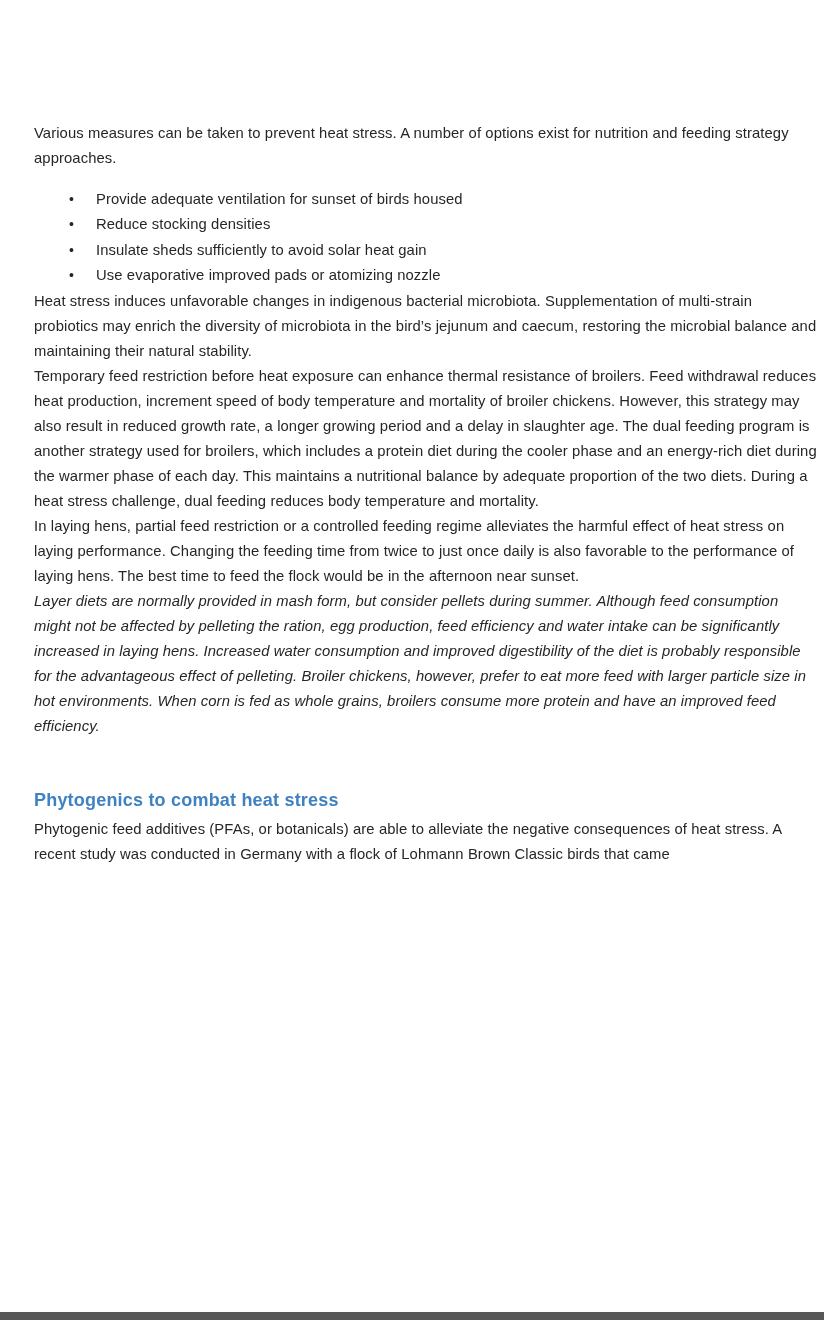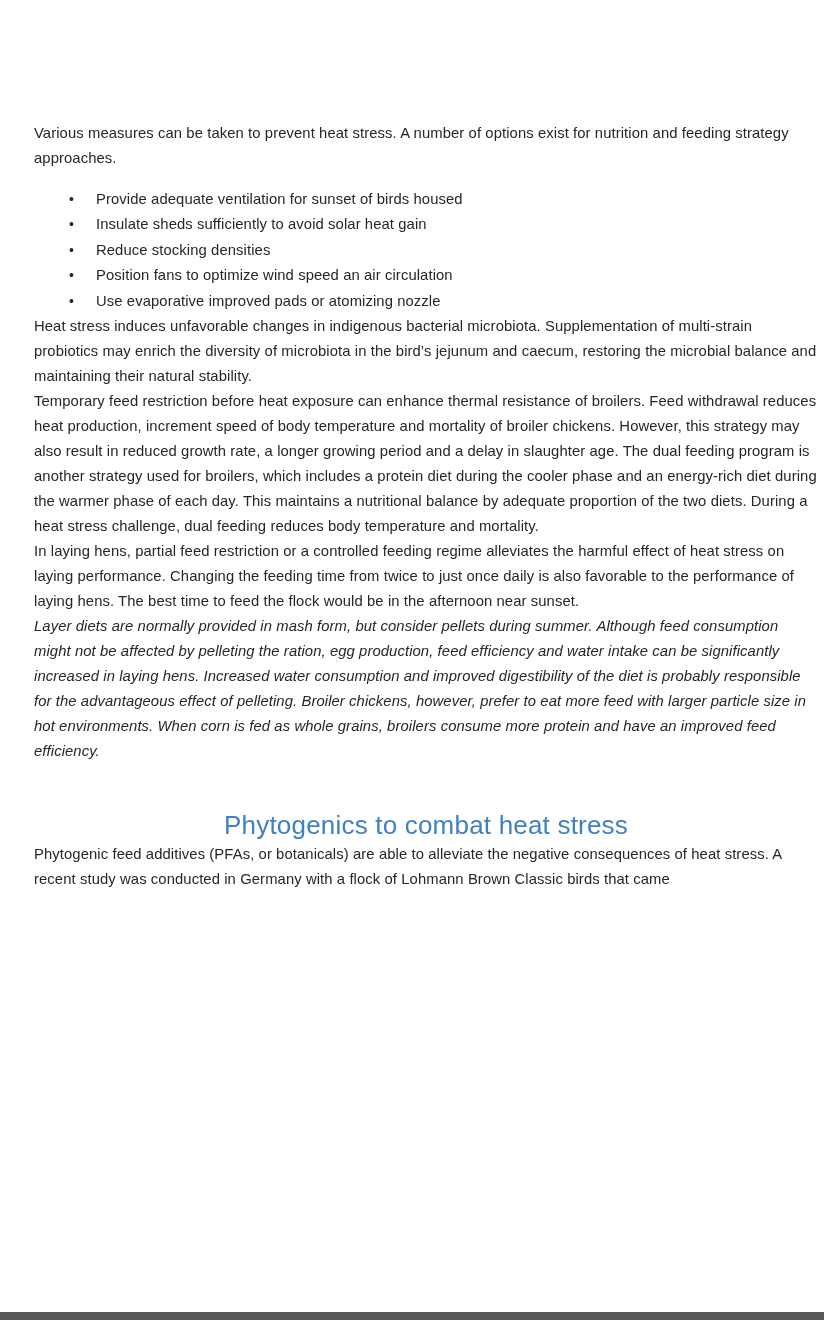--- a/index.html
+++ b/index.html
@@ -51,49 +51,47 @@
     top: 0;
     font-size: 14px;
   }
   .gap-after-intro { margin-top: 0; }
   .p-microbiota      { margin-top: 52px; }
   .p-feedrestriction { margin-top: 52px; }
   .p-layinghens      { margin-top: 47px; }
   .p-layerdiets      { margin-top: 52px; font-style: italic; }
   h1.section-heading {
     margin: 45px 0 0 0;
-    font-size: 26px;
-    font-weight: 400;
+    font-size: 18px;
+    font-weight: 700;
     line-height: 33px;
     color: var(--heading);
     letter-spacing: 0.2px;
-    text-align: center;
   }
   .p-phytogenics { margin-top: 6px; }
   .bottom-bar {
     position: absolute;
     left: 0;
     bottom: 0;
     width: 824px;
     height: 8px;
     background: var(--bottombar);
   }
 </style>
 </head>
 <body>
 
 <div class="page">
 
   <p class="para gap-after-intro">Various measures can be taken to prevent heat stress. A number of options exist for nutrition and feeding strategy approaches.</p>
 
   <ul class="bullets">
     <li>Provide adequate ventilation for sunset of birds housed</li>
+    <li>Reduce stocking densities</li>
     <li>Insulate sheds sufficiently to avoid solar heat gain</li>
-    <li>Reduce stocking densities</li>
-    <li>Position fans to optimize wind speed an air circulation</li>
     <li>Use evaporative improved pads or atomizing nozzle</li>
   </ul>
 
   <p class="para p-microbiota">Heat stress induces unfavorable changes in indigenous bacterial microbiota. Supplementation of multi-strain probiotics may enrich the diversity of microbiota in the bird’s jejunum and caecum, restoring the microbial balance and maintaining their natural stability.</p>
 
   <p class="para p-feedrestriction">Temporary feed restriction before heat exposure can enhance thermal resistance of broilers. Feed withdrawal reduces heat production, increment speed of body temperature and mortality of broiler chickens. However, this strategy may also result in reduced growth rate, a longer growing period and a delay in slaughter age. The dual feeding program is another strategy used for broilers, which includes a protein diet during the cooler phase and an energy-rich diet during the warmer phase of each day. This maintains a nutritional balance by adequate proportion of the two diets. During a heat stress challenge, dual feeding reduces body temperature and mortality.</p>
 
   <p class="para p-layinghens">In laying hens, partial feed restriction or a controlled feeding regime alleviates the harmful effect of heat stress on laying performance. Changing the feeding time from twice to just once daily is also favorable to the performance of laying hens. The best time to feed the flock would be in the afternoon near sunset.</p>
 
   <p class="para p-layerdiets">Layer diets are normally provided in mash form, but consider pellets during summer. Although feed consumption might not be affected by pelleting the ration, egg production, feed efficiency and water intake can be significantly increased in laying hens. Increased water consumption and improved digestibility of the diet is probably responsible for the advantageous effect of pelleting. Broiler chickens, however, prefer to eat more feed with larger particle size in hot environments. When corn is fed as whole grains, broilers consume more protein and have an improved feed efficiency.</p>

